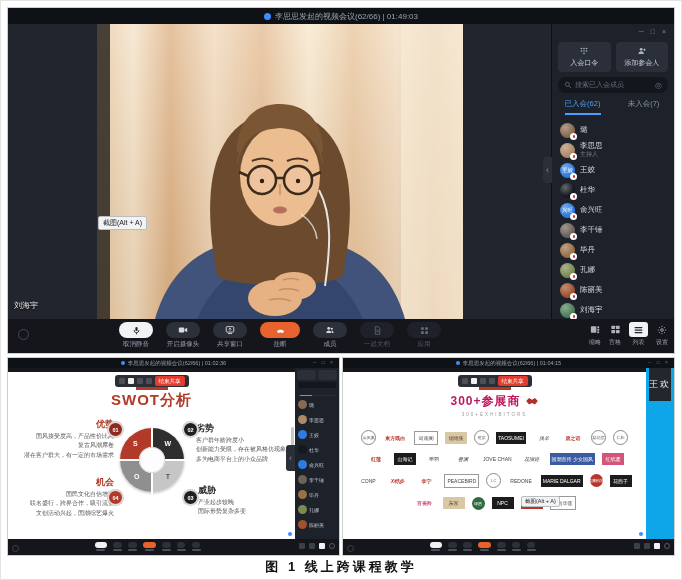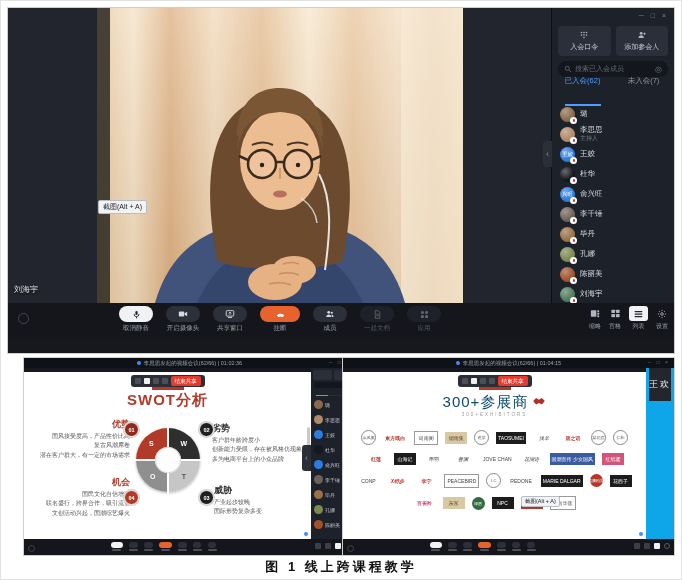--- a/index.html
+++ b/index.html
@@ -19,21 +19,21 @@
   
   .panel{width:122px;background:#1d212a;border-left:1px solid #0c0e12;display:flex;flex-direction:column;position:relative;flex:none;}
   .collapse-tab{position:absolute;left:-9px;top:45%;width:9px;height:26px;background:#2a2f38;border-radius:3px 0 0 3px;color:#8a93a0;font-size:9px;display:flex;align-items:center;justify-content:center;z-index:3;}
   .win-controls{height:13px;display:flex;justify-content:flex-end;gap:7px;padding:2px 8px 0;color:#7d8591;font-size:7px;line-height:11px;}
   .invite-row{display:flex;gap:5px;padding:3px 6px 2px;}
   .invite-btn{flex:1;height:30px;background:#2a2f3a;border-radius:4px;display:flex;flex-direction:column;align-items:center;justify-content:center;gap:2px;color:#c7cdd8;font-size:7px;}
   .ibtn-icon{color:#aeb6c2;height:10px;display:flex;align-items:center;}
   .search{margin:3px 6px 2px;height:16px;background:#13161c;border-radius:8px;display:flex;align-items:center;padding:0 6px;gap:3px;color:#656d79;font-size:7px;}
   .f-icon{margin-left:auto;font-size:8px;color:#6b7380;}
   .tabs{display:flex;height:20px;align-items:center;margin-top:1px;}
-  .tab{flex:1;text-align:center;font-size:7.5px;color:#8a919d;position:relative;padding-bottom:18px;}
+  .tab{flex:1;text-align:center;font-size:7.5px;color:#8a919d;position:relative;padding-bottom:4px;}
   .tab.active{color:#4d9fff;}
   .tab.active::after{content:"";position:absolute;left:50%;transform:translateX(-50%);bottom:-2px;width:36px;height:2px;background:#4d9fff;}
   .plist{flex:1;overflow:hidden;padding:4px 0 0 8px;}
   .prow{display:flex;align-items:center;gap:5px;height:20px;}
   .avatar{width:15px;height:15px;border-radius:50%;position:relative;flex:none;}
   .avatar.texty{display:flex;align-items:center;justify-content:center;color:#fff;}
   .mic-badge{position:absolute;right:-2px;bottom:-2px;width:7px;height:7px;border-radius:50%;background:#fff;display:flex;align-items:center;justify-content:center;}
   .mic-badge::after{content:"";width:2px;height:3px;background:#c33;border-radius:1px;}
   .pcol{display:flex;flex-direction:column;justify-content:center;min-width:0;}
   .pname{font-size:7.5px;color:#d5d9e0;line-height:1.15;white-space:nowrap;}
@@ -49,21 +49,21 @@
   .tb-pad.active{background:#f1f2f4;color:#22252b;}
   .tb-pad.danger{width:40px;background:#e8622d;color:#fff;}
   .tb-label{font-size:6.5px;color:#9aa1ac;white-space:nowrap;}
   .tb-right{position:absolute;right:6px;top:3px;display:flex;gap:8px;}
   .litem{display:flex;flex-direction:column;align-items:center;gap:1px;color:#aeb4be;}
   .litem .lpad{height:15px;display:flex;align-items:center;}
   .litem.active .lpad{background:#f1f2f4;color:#20242b;border-radius:3px;padding:0 4px;}
   .litem .tb-label{font-size:6px;}
   
   .mini{top:358px;width:331px;height:197px;}
-  #swot-shot{left:24px;}
+  #swot-shot{left:8px;}
   #expo-shot{left:343px;}
   .mini .tbar{height:10px;font-size:5.5px;gap:3px;}
   .mini-dots{position:absolute;right:4px;top:1px;color:#6b7380;font-size:5px;letter-spacing:2px;}
   .mini-body{display:flex;height:171px;}
   .slide{flex:1;background:#fff;position:relative;margin-top:4px;height:167px;overflow:hidden;}
   .share-float{position:absolute;top:3px;left:50%;transform:translateX(-50%);background:#2b2e35;border-radius:3px;height:12px;display:flex;align-items:center;gap:3px;padding:0 4px;z-index:4;}
   .sf-sq{width:6px;height:6px;border-radius:1px;background:#4a4f58;}
   .sf-sq.on{background:#f0f0f0;}
   .end-share{background:#e23c2e;color:#fff;font-size:5.5px;border-radius:2px;padding:1.5px 4px;white-space:nowrap;}
   .red-line{width:32px;height:3px;background:#b23a28;margin:15px auto 2px;}
@@ -123,21 +123,21 @@
   .mt-blob{height:6px;border-radius:3px;background:#2b303a;}
   .mt-blob.white{background:#f1f2f4;}
   .mt-blob.orange{background:#e8622d;}
   .mt-lbl{width:9px;height:2px;background:#4a505a;border-radius:1px;}
   .mt-left{position:absolute;left:4px;top:6px;width:5px;height:5px;border:1px solid #555c66;border-radius:50%;opacity:.6;}
   .mt-right{position:absolute;right:4px;top:4px;display:flex;gap:4px;align-items:center;}
   .mt-sq{width:6px;height:6px;border-radius:1px;background:#3a3f49;}
   .mt-sq.white{background:#f1f2f4;}
   .mt-gear{width:4px;height:4px;border:1px solid #555c66;border-radius:50%;}
   .expo-title-row{display:flex;align-items:center;justify-content:center;gap:4px;}
-  .expo-title{font-size:15px;font-weight:normal;color:#0c4a6e;letter-spacing:1px;line-height:1;}
+  .expo-title{font-size:12px;font-weight:bold;color:#be185d;letter-spacing:1px;line-height:1;}
   .expo-sub{text-align:center;font-size:4.5px;color:#9a9a9a;letter-spacing:2px;margin-top:2px;}
   .logo-grid{position:absolute;left:8px;right:8px;top:58px;display:flex;flex-wrap:wrap;gap:8px 7px;justify-content:center;align-items:center;}
   .logo{height:12px;min-width:18px;display:inline-flex;align-items:center;justify-content:center;font-size:5px;padding:0 2px;white-space:nowrap;color:#444;}
   .l-dark{background:#1c1c1c;color:#fff;}
   .l-redbox{background:#b5372a;color:#fff;font-weight:bold;}
   .l-tan{background:#d9c8a4;color:#5a4632;}
   .l-plain{color:#444;}
   .l-frame{border:1px solid #999;}
   .l-circle{border-radius:50%;border:1px solid #888;width:13px;height:13px;min-width:13px;font-size:4px;color:#666;padding:0;}
   .l-redtext{color:#b5372a;font-weight:bold;}
@@ -150,20 +150,24 @@
   .l-redx{color:#c03028;font-weight:bold;font-style:italic;}
   .expo-tooltip{position:absolute;left:178px;top:124px;background:#f2f3f5;border:1px solid #b9bcc2;color:#222;font-size:5.5px;padding:1px 3px;border-radius:2px;white-space:nowrap;}
   .caption{position:absolute;left:0;right:0;top:558px;text-align:center;font-size:13px;font-weight:bold;letter-spacing:3px;color:#111;}
 </style>
 </head>
 <body>
 
 <div>
 
   <div class="shot" id="main-shot">
+    <div class="tbar">
+      <span class="cam-dot"></span>
+      <span>李思思发起的视频会议(62/66) | 01:49:03</span>
+    </div>
     <div class="mbody">
       <div class="stage">
         <div class="video-wrap">
           <svg viewBox="0 0 366 295" width="100%" height="100%" preserveAspectRatio="none">
             <defs>
               <linearGradient id="curtain" x1="0" y1="0" x2="1" y2="0">
                 <stop offset="0" stop-color="#e5c49c"></stop>
                   <stop offset=".1" stop-color="#f4e2c6"></stop>
                 <stop offset=".2" stop-color="#dcae7f"></stop>
                   <stop offset=".32" stop-color="#f1d9ba"></stop>

